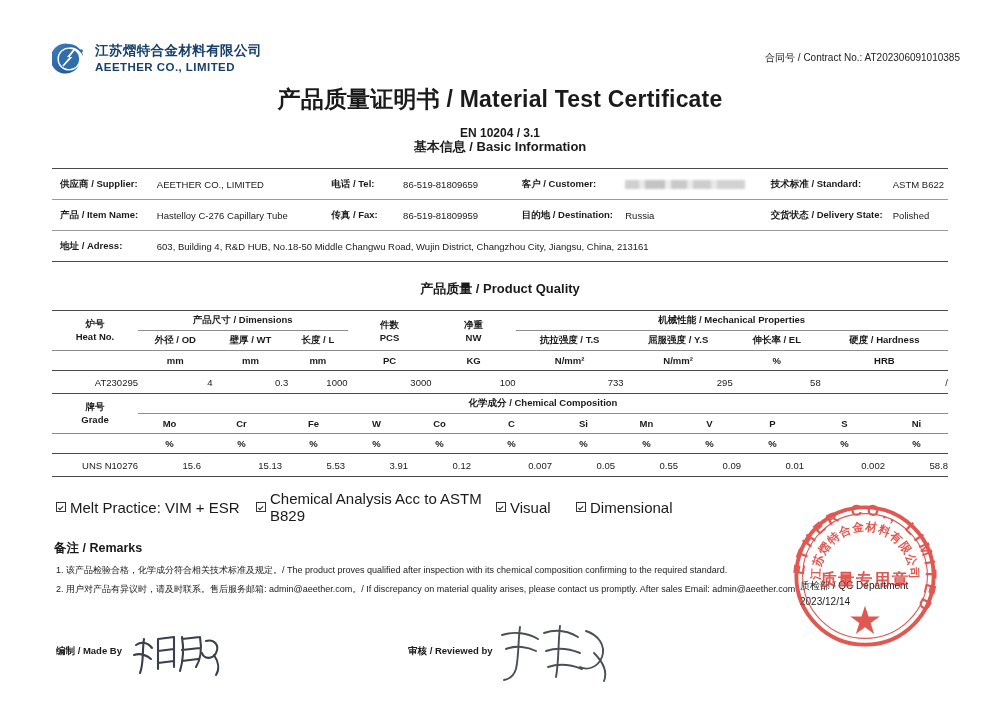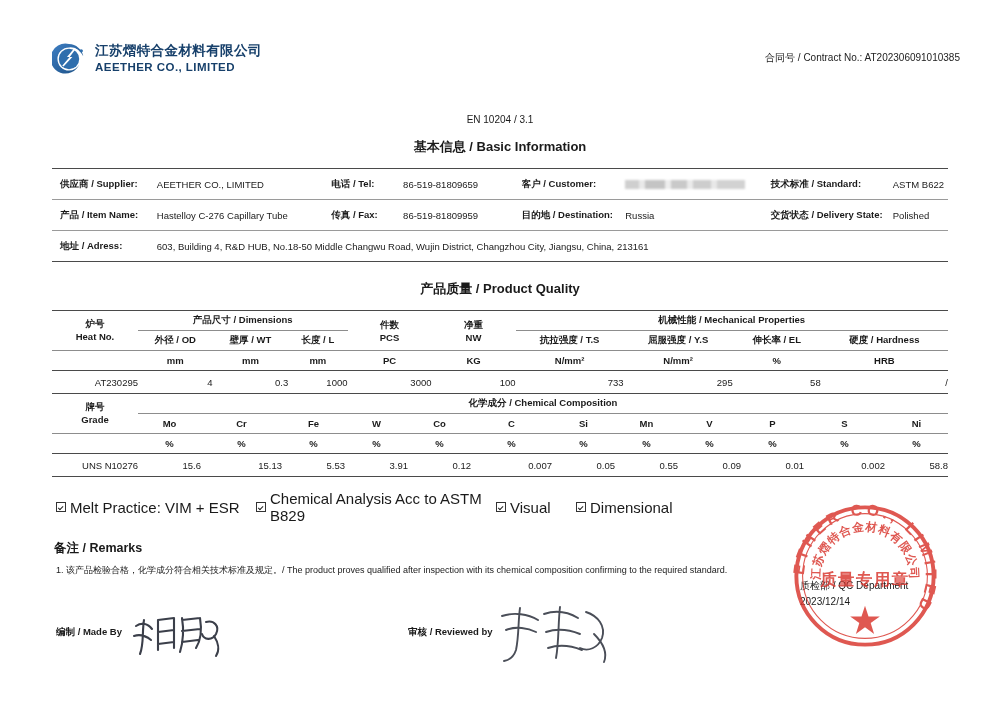--- a/index.html
+++ b/index.html
@@ -75,24 +75,24 @@
     top: 66px;
     text-align: center;
     font-size: 23px;
     font-weight: bold;
     color: #1a1a1a;
     letter-spacing: .2px;
   }
   .title-sub {
     position: absolute;
     left: 0; right: 0;
-    top: 96px;
+    top: 108px;
     text-align: center;
-    font-size: 10px;
-    font-weight: normal;
+    font-size: 12px;
+    font-weight: bold;
     color: #1a1a1a;
   }
   .section-title {
     text-align: center;
     font-size: 13px;
     font-weight: bold;
     color: #1a1a1a;
   }
 
   
@@ -235,20 +235,21 @@
         <div class="company-cn">江苏熠特合金材料有限公司</div>
         <div class="company-en">AEETHER CO., LIMITED</div>
       </div>
     </div>
 
     <div class="contract">
       <b>合同号 / Contract No.:</b>
       <span>AT202306091010385</span>
     </div>
 
+    <div class="title-main">产品质量证明书 / Material Test Certificate</div>
     <div class="title-sub">EN 10204 / 3.1</div>
 
     <div style="position:absolute; left:22px; top:120px; width:896px;">
 
       <div class="section-title">基本信息 / Basic Information</div>
 
       <table class="info-tbl" style="margin-top:12px;">
         <tbody>
             <tr>
           <td class="lbl" style="width:96px">供应商 / Supplier:</td>
@@ -405,20 +406,21 @@
           <span>Visual</span>
         </div>
         <div class="chk">
           <span class="box"></span>
           <span>Dimensional</span>
         </div>
       </div>
 
       <div class="remarks-title">备注 / Remarks</div>
       <div class="remark-line">1. 该产品检验合格，化学成分符合相关技术标准及规定。/ The product proves qualified after inspection with its chemical composition confirming to the required standard.</div>
+      <div class="remark-line">2. 用户对产品有异议时，请及时联系。售后服务邮箱: admin@aeether.com。/ If discrepancy on material quality arises, please contact us promptly. After sales Email: admin@aeether.com</div>
 
       <div class="sig-row">
         <div class="sig-block sig-rev">
           <span class="sig-label">审核 / Reviewed by</span>
           <span class="sig-ink-2">
             <svg viewBox="0 0 120 60" width="120" height="60">
               <g fill="none" stroke="#4a4e58" stroke-width="1.9" stroke-linecap="round" stroke-linejoin="round">
                 <path d="M4 12 C16 8, 30 10, 40 16"></path>
                 <path d="M22 4 C20 18, 21 32, 18 46 C16 52, 12 56, 6 57"></path>
                 <path d="M8 26 C18 22, 30 24, 38 28"></path>

